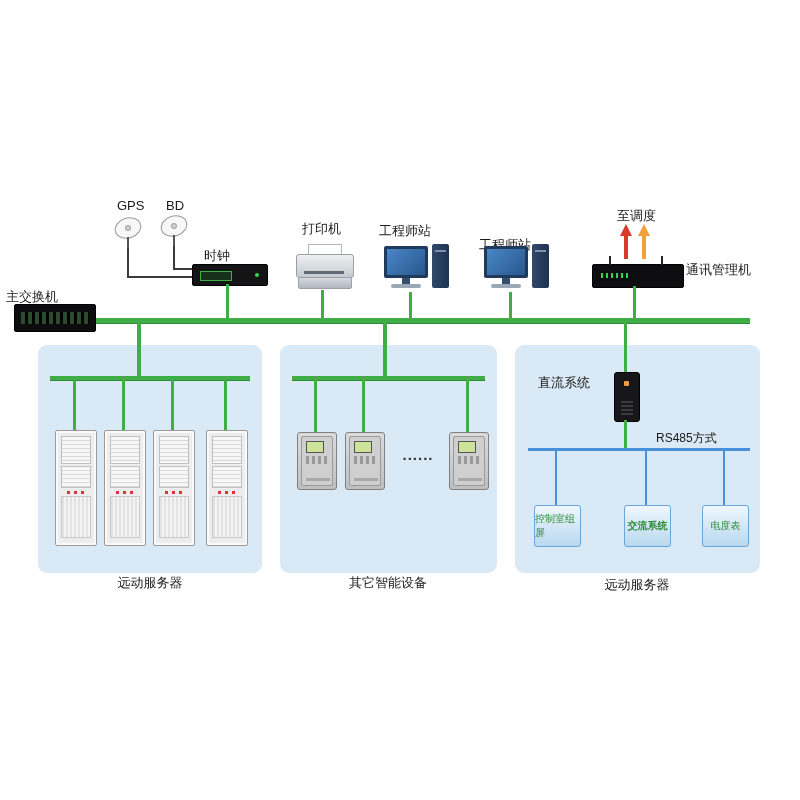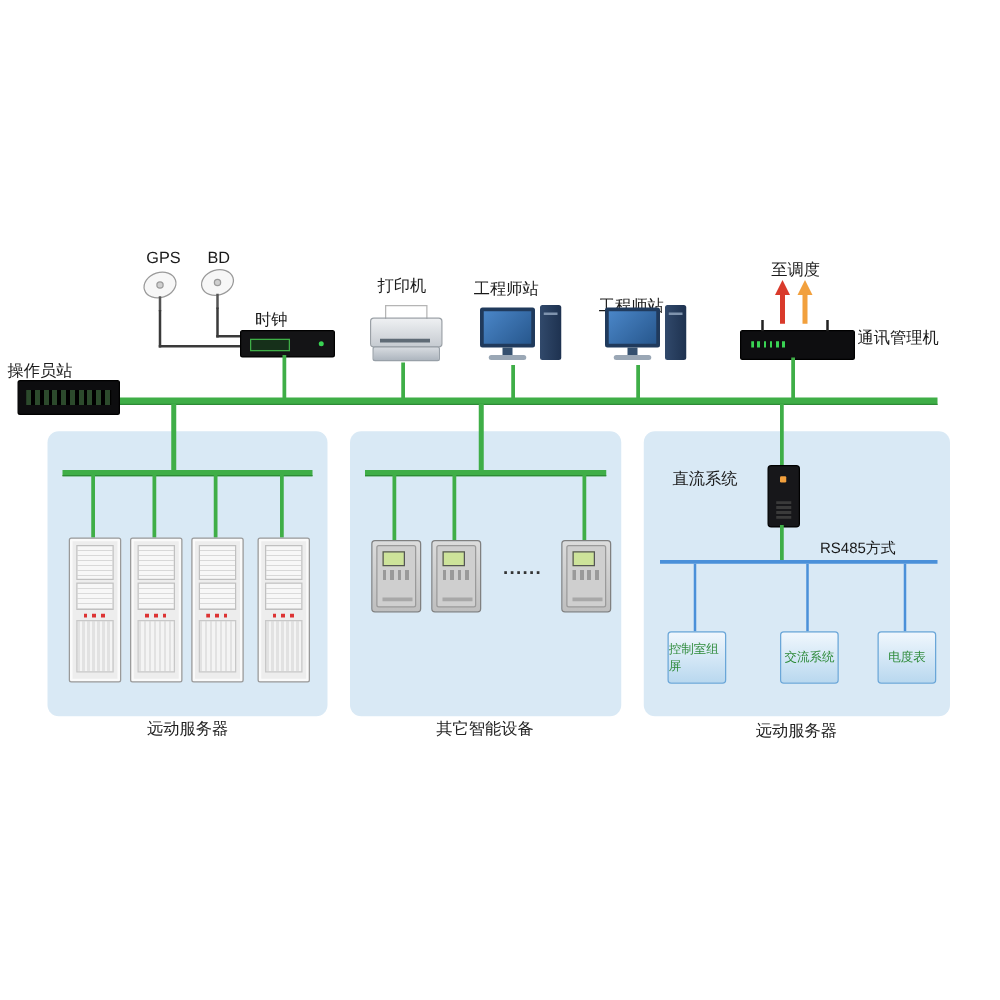--- a/index.html
+++ b/index.html
@@ -89,21 +89,21 @@
          font-size:10px;color:#2e8b3a;}
   .dish{position:absolute;}
 </style>
 </head>
 <body>
 
 <div class="canvas">
 
   <div class="hgreen" style="left:90px;top:318px;width:660px;height:5px;"></div>
 
-  <div class="label" style="left:6px;top:288px;">操作员站</div>
+  <div class="label" style="left:6px;top:288px;">主交换机</div>
   <div class="switch">
     <div class="ports"></div>
   </div>
 
   <div class="label" style="left:117px;top:198px;">GPS</div>
   <div class="label" style="left:166px;top:198px;">BD</div>
   <div class="dish" style="left:112px;top:214px;">
     <svg width="34" height="36" viewBox="0 0 34 36">
       <ellipse cx="16" cy="14" rx="13" ry="10" fill="#f7f7f7" stroke="#9a9a9a" transform="rotate(-18 16 14)"></ellipse>
       <circle cx="16" cy="14" r="2.5" fill="#cfcfcf" stroke="#9a9a9a"></circle>
@@ -249,17 +249,17 @@
     <div class="dot"></div>
     <div class="grill"></div>
   </div>
   <div class="vgreen" style="left:624px;top:420px;width:3px;height:29px;"></div>
   <div class="label" style="left:656px;top:430px;font-size:12px;">RS485方式</div>
   <div class="hblue" style="left:528px;top:448px;width:222px;height:3px;"></div>
   <div class="vblue" style="left:555px;top:451px;width:2px;height:54px;"></div>
   <div class="vblue" style="left:645px;top:451px;width:2px;height:54px;"></div>
   <div class="vblue" style="left:723px;top:451px;width:2px;height:54px;"></div>
   <div class="bluebox" style="left:534px;">控制室组屏</div>
-  <div class="bluebox" style="left:624px;">交流系统</div>
+  <div class="bluebox" style="left:624px;font-weight:bold;">交流系统</div>
   <div class="bluebox" style="left:702px;">电度表</div>
   <div class="group-label" style="left:577px;top:576px;width:120px;">远动服务器</div>
 
 </div>
 
 </body></html>

